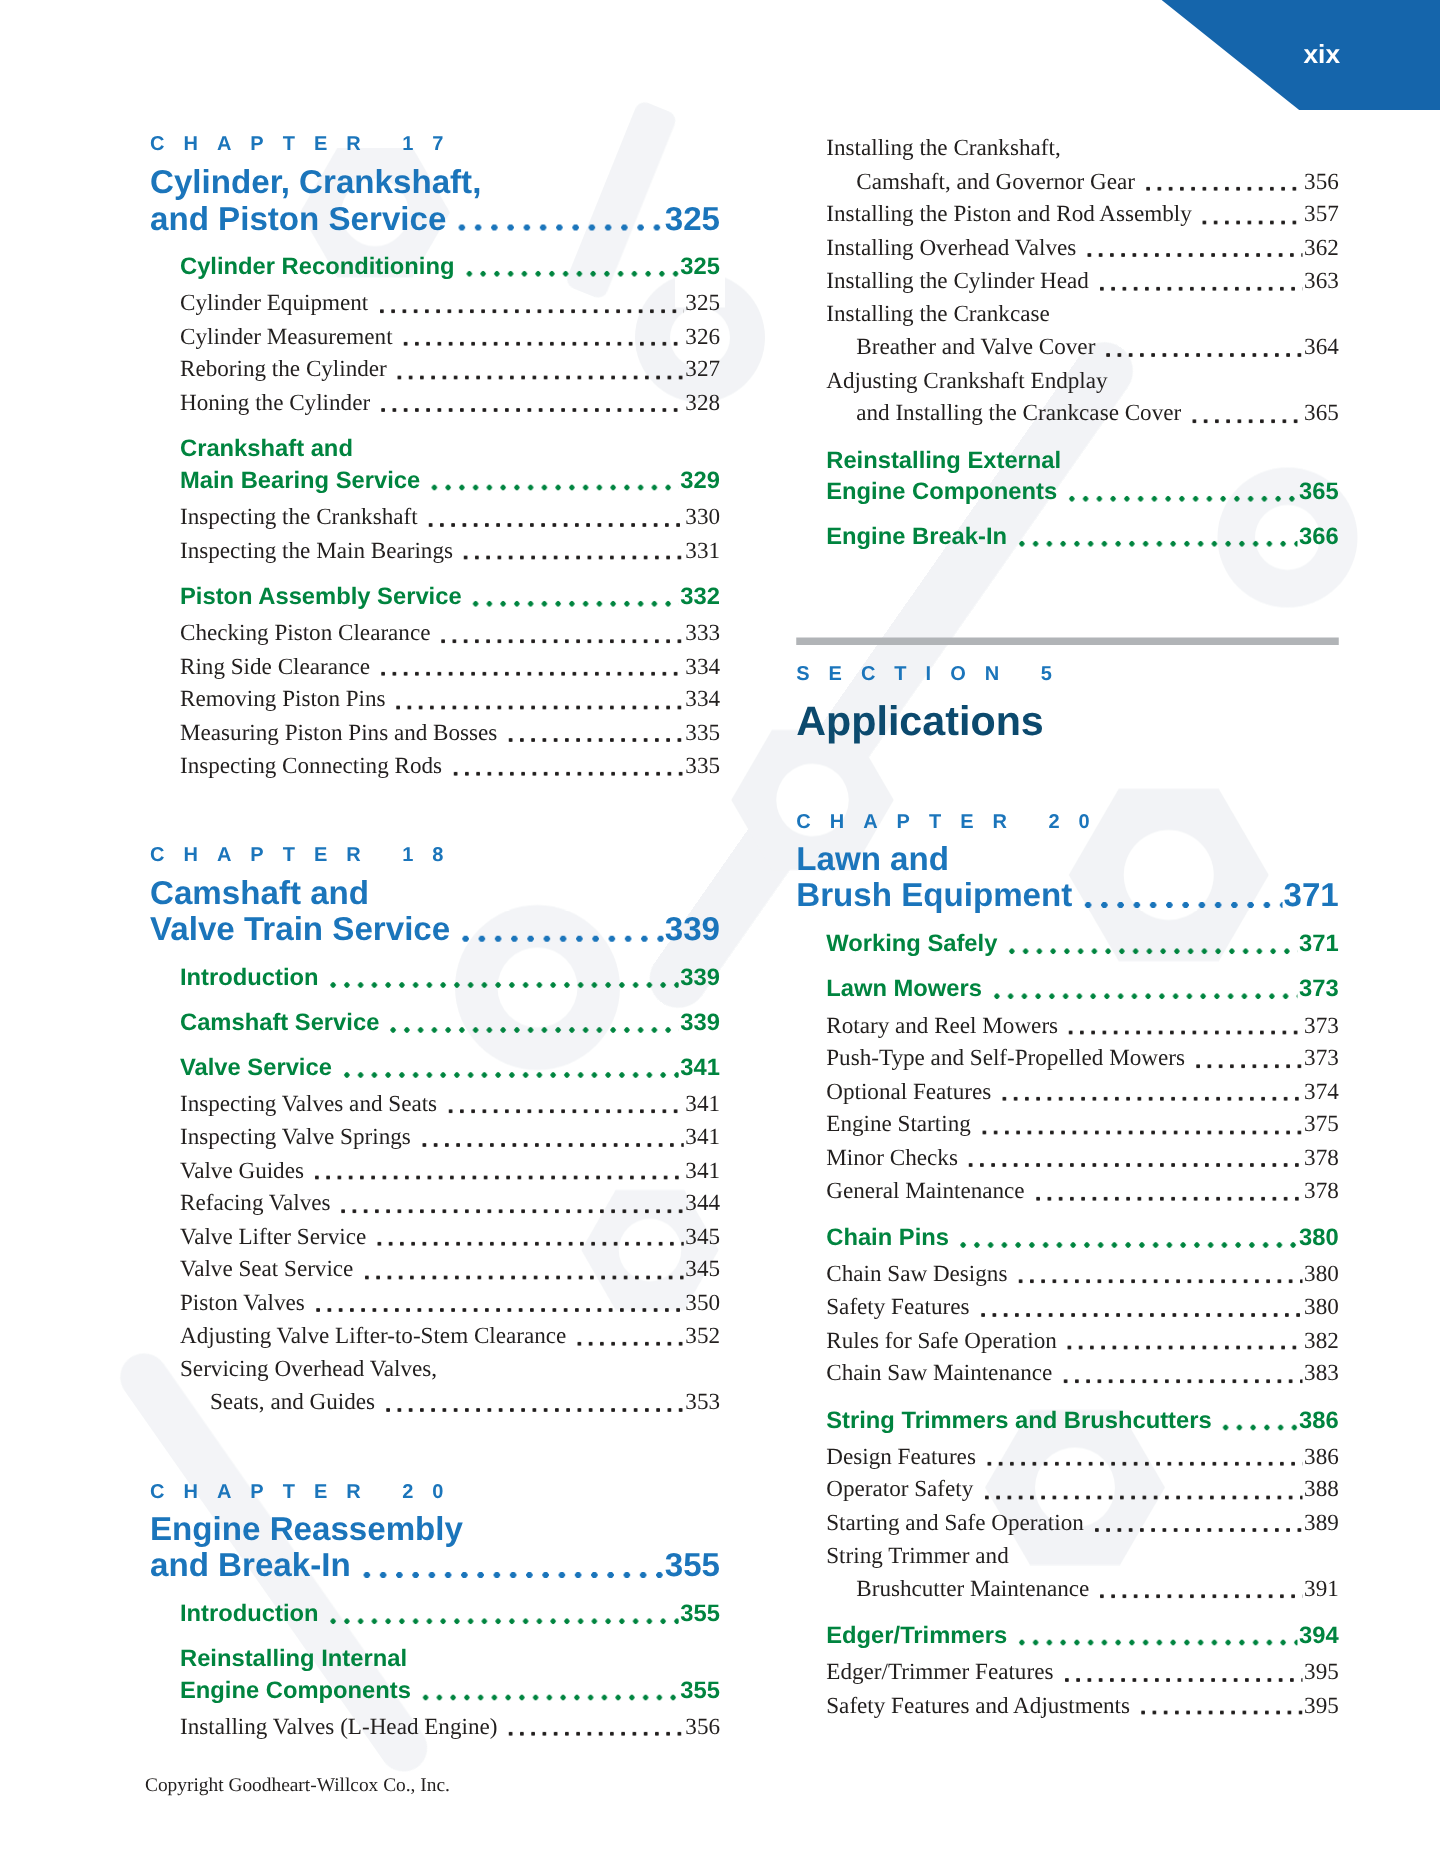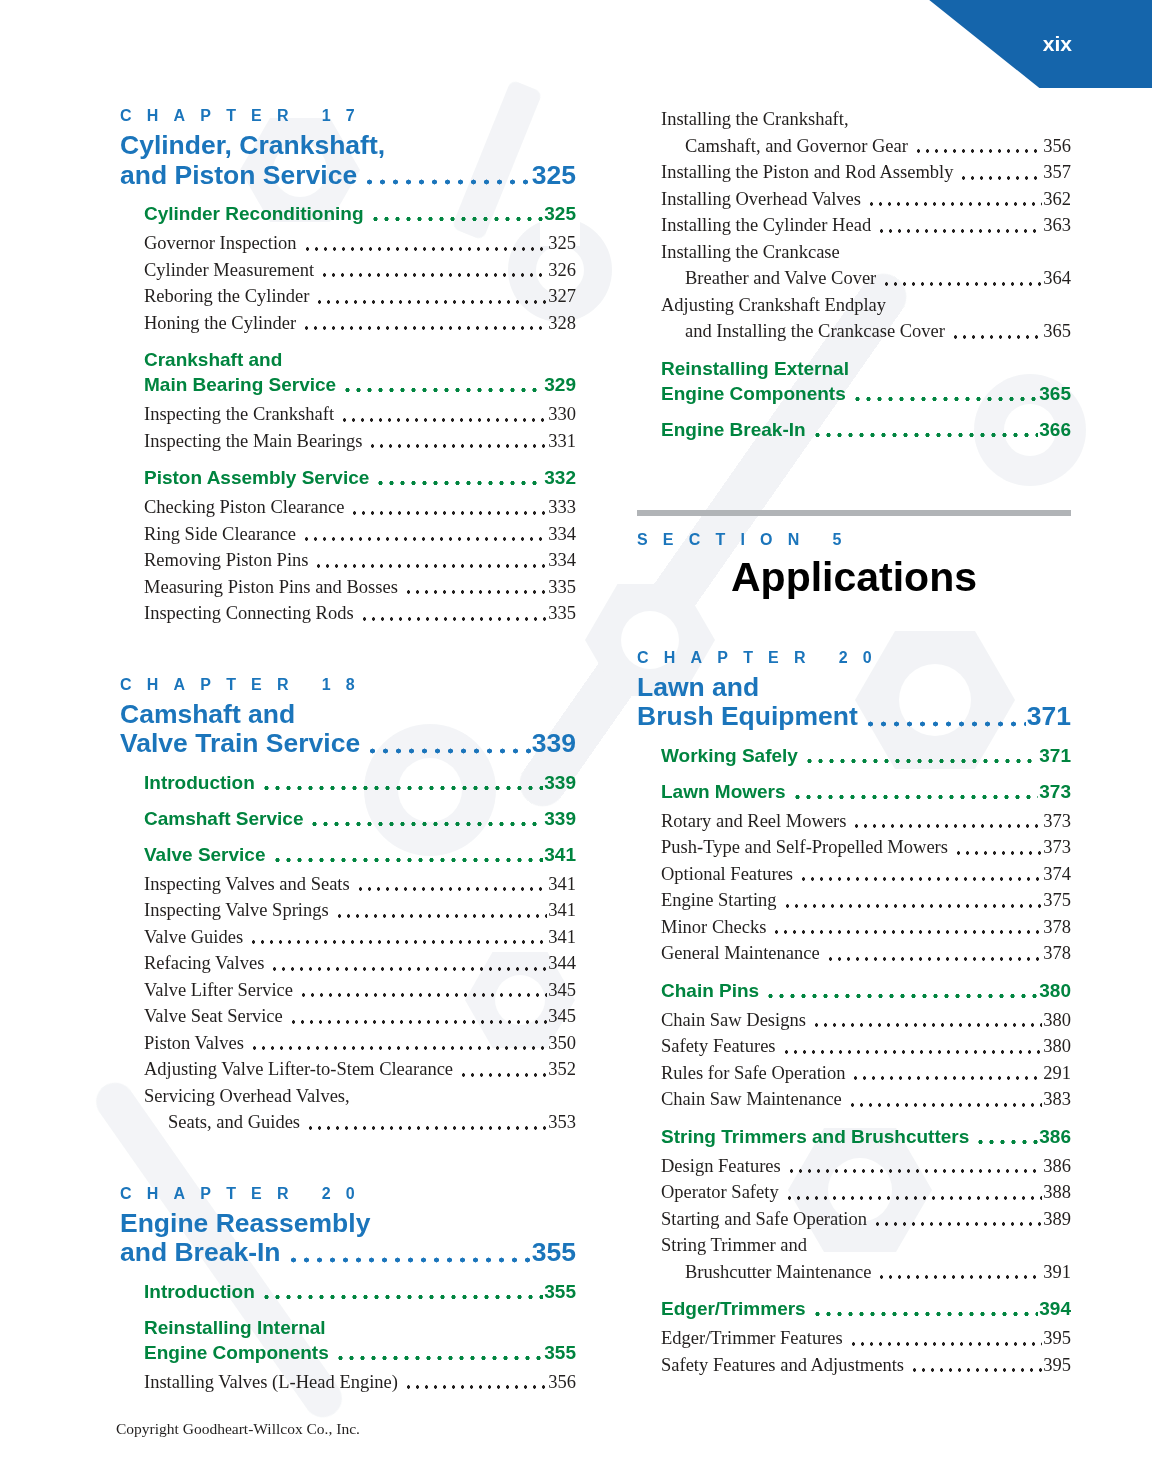--- a/index.html
+++ b/index.html
@@ -31,22 +31,22 @@
 
   .toc-h2 { font-family:"Liberation Sans", sans-serif; font-weight:bold; font-size:19px; line-height:25px;
             color:var(--green); padding-left:24px; margin:11px 0 4px; }
 
   .toc-entry { font-size:18.5px; line-height:26.5px; padding-left:24px; color:var(--ink); }
   .toc-entry .cont { padding-left:24px; }
 
   .toc-section { margin-top:68px; }
   .section-rule { height:6px; background:var(--rule); margin-bottom:14px; }
   .toc-section .kicker { margin-bottom:5px; }
-  .section-title { font-family:"Liberation Sans", sans-serif; font-weight:bold; font-size:41px;
-                   line-height:46px; color:#000000;text-align:center; }
+  .section-title { font-family:"Liberation Sans", sans-serif; font-weight:bold; font-size:33px;
+                   line-height:46px; color:#0c4a6e; }
 
   .row { display:flex; align-items:baseline; }
   .row .txt { white-space:nowrap; }
   .row .pg  { white-space:nowrap; }
 
   .leader { flex:1 1 12px; min-width:12px; height:6px; align-self:flex-end; margin:0 1px 5px 6px;
             background-image:radial-gradient(circle, currentColor 1.5px, transparent 1.9px);
             background-size:9px 6px; background-repeat:repeat-x; background-position:left bottom; }
   .toc-h2 .leader { background-image:radial-gradient(circle, currentColor 1.9px, transparent 2.3px);
                     background-size:11px 6px; margin-bottom:4px; }
@@ -103,21 +103,21 @@
       </div>
       <div class="toc-h2">
         <div class="line row">
           <span class="txt">Cylinder Reconditioning</span>
           <span class="leader"></span>
           <span class="pg">325</span>
         </div>
       </div>
       <div class="toc-entry">
         <div class="line row">
-          <span class="txt">Governor Inspection</span>
+          <span class="txt">Cylinder Equipment</span>
           <span class="leader"></span>
           <span class="pg">325</span>
         </div>
       </div>
       <div class="toc-entry">
         <div class="line row">
           <span class="txt">Cylinder Measurement</span>
           <span class="leader"></span>
           <span class="pg">326</span>
         </div>
@@ -481,21 +481,21 @@
         <div class="line row">
           <span class="txt">Safety Features</span>
           <span class="leader"></span>
           <span class="pg">380</span>
         </div>
       </div>
       <div class="toc-entry">
         <div class="line row">
           <span class="txt">Rules for Safe Operation</span>
           <span class="leader"></span>
-          <span class="pg">291</span>
+          <span class="pg">382</span>
         </div>
       </div>
       <div class="toc-entry">
         <div class="line row">
           <span class="txt">Chain Saw Maintenance</span>
           <span class="leader"></span>
           <span class="pg">383</span>
         </div>
       </div>
       <div class="toc-h2">

